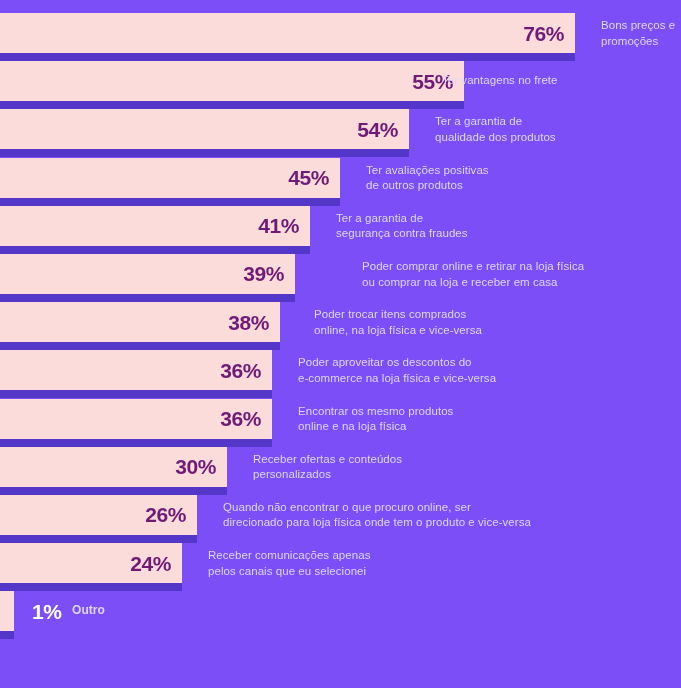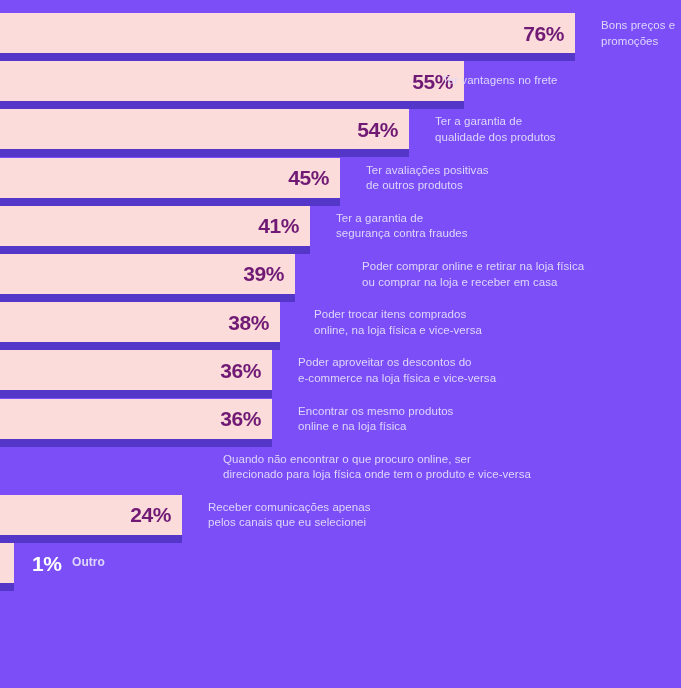--- a/index.html
+++ b/index.html
@@ -185,20 +185,36 @@
       <div class="bar-wrap" style="width: 272px;">
         <div class="bar-shadow"></div>
         <div class="bar-fill">
           <span class="bar-value">36%</span>
         </div>
       </div>
       <div class="row-label" style="left: 298px;">Encontrar os mesmo produtos
 online e na loja física</div>
     </div>
     <div class="row">
+      <div class="bar-wrap" style="width: 227px;">
+        <div class="bar-shadow"></div>
+        <div class="bar-fill">
+          <span class="bar-value">30%</span>
+        </div>
+      </div>
+      <div class="row-label" style="left: 253px;">Receber ofertas e conteúdos
+personalizados</div>
+    </div>
+    <div class="row">
+      <div class="bar-wrap" style="width: 197px;">
+        <div class="bar-shadow"></div>
+        <div class="bar-fill">
+          <span class="bar-value">26%</span>
+        </div>
+      </div>
       <div class="row-label" style="left: 223px;">Quando não encontrar o que procuro online, ser
 direcionado para loja física onde tem o produto e vice-versa</div>
     </div>
     <div class="row">
       <div class="bar-wrap" style="width: 182px;">
         <div class="bar-shadow"></div>
         <div class="bar-fill">
           <span class="bar-value">24%</span>
         </div>
       </div>

